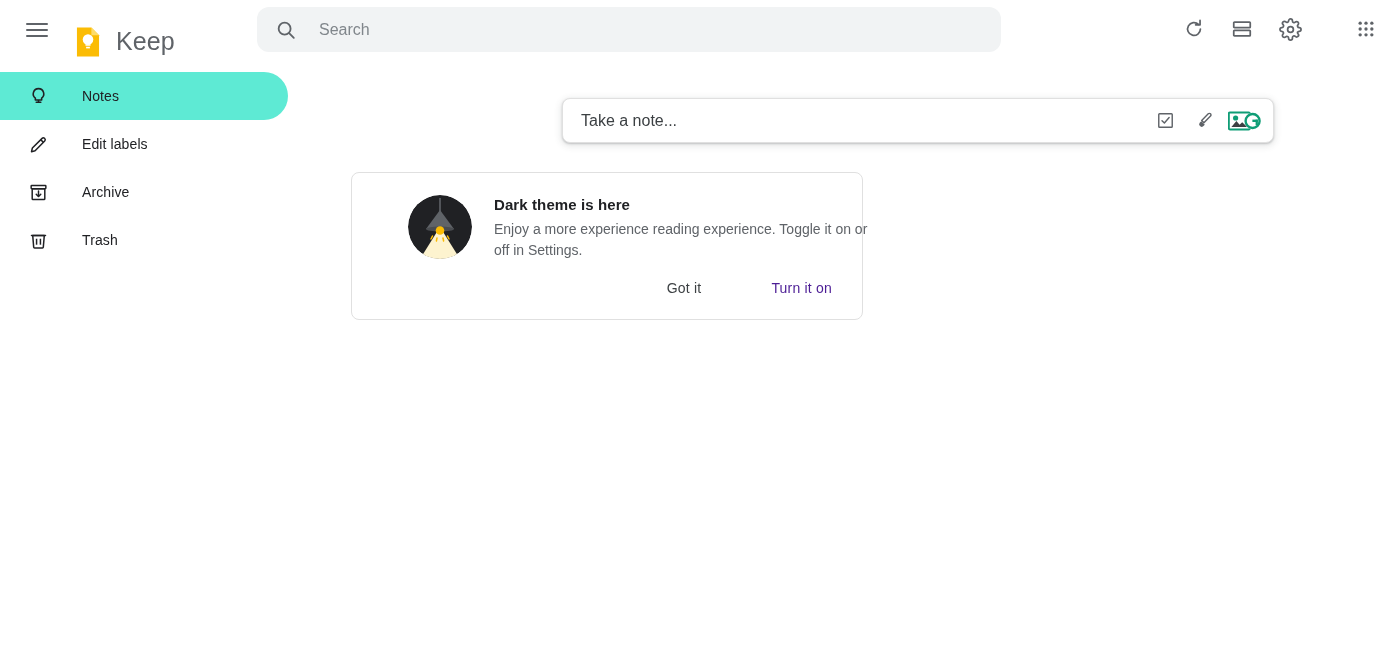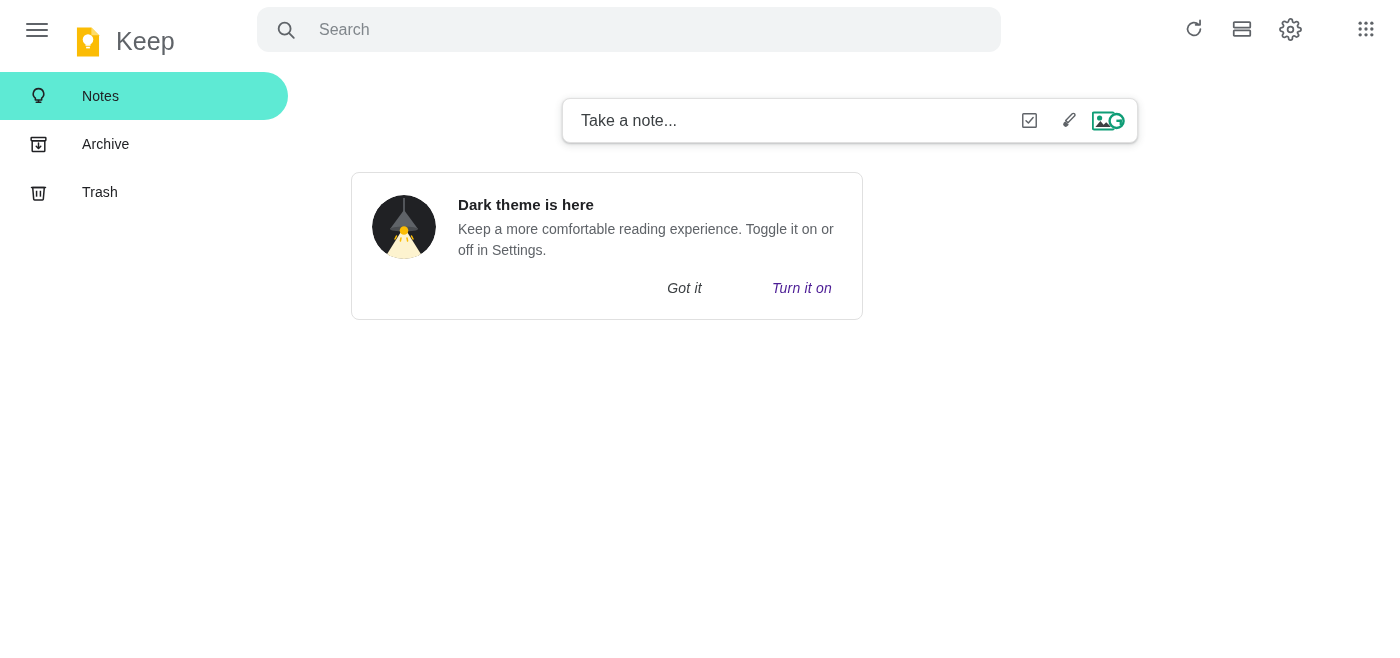--- a/index.html
+++ b/index.html
@@ -88,21 +88,21 @@
     margin-left: 32px; font-size: 14px;
     color: #202124; letter-spacing: 0.1px;
   }
   .nav-item.active .nav-label { color: #202124; }
 
   
   .content { position: absolute; left: 288px; top: 59px; width: 1112px; height: 599px; }
 
   .note-composer {
     position: absolute; left: 274px; top: 39px;
-    width: 576px; height: 45px;
+    width: 712px; height: 45px;
     background: #ffffff;
     border: 1px solid #e0e0e0;
     border-radius: 8px;
     box-shadow: 0 1px 2px 0 rgba(60,64,67,.25), 0 2px 6px 2px rgba(60,64,67,.10);
     display: flex; align-items: center;
   }
   .composer-placeholder {
     margin-left: 18px; font-size: 16px;
     color: #3c4043; flex: 1; cursor: text;
   }
@@ -112,35 +112,36 @@
     display: flex; align-items: center; justify-content: center;
     border-radius: 50%; cursor: pointer;
   }
 
   .card {
     position: absolute; left: 63px; top: 113px;
     width: 512px; height: 148px;
     background: #ffffff;
     border: 1px solid #e0e0e0;
     border-radius: 8px;
+    padding-left: 36px;
   }
   .card-body { display: flex; padding: 22px 20px 0 20px; }
   .card-illus { width: 64px; height: 64px; flex-shrink: 0; }
   .card-text { margin-left: 22px; padding-top: 1px; }
   .card-title {
     font-size: 15px; font-weight: bold; color: #202124;
     letter-spacing: 0.1px;
   }
   .card-desc {
     margin-top: 6px; font-size: 14px; color: #5f6368;
     line-height: 21px; width: 390px;
   }
   .card-actions {
     position: absolute; right: 18px; bottom: 14px;
-    display: flex; align-items: flex-start; font-style: italic;
+    display: flex; align-items: flex-start;
   }
   .card-btn {
     font-size: 14px; padding: 9px 12px;
     border-radius: 4px; cursor: pointer;
     letter-spacing: 0.2px;
   }
   .card-btn.secondary { color: #3c4043; }
   .card-btn.primary { color: #4c1d95; margin-left: 46px; }
 </style>
 </head>
@@ -223,20 +224,29 @@
       <svg width="21" height="21" viewBox="0 0 24 24" fill="none" stroke="#202124" stroke-width="1.8">
         <path d="M12 3a6 6 0 0 0-3.6 10.8V16h7.2v-2.2A6 6 0 0 0 12 3Z" stroke-linejoin="round"></path>
         <line x1="9.4" y1="18.6" x2="14.6" y2="18.6" stroke-linecap="round"></line>
         <line x1="12" y1="16" x2="12" y2="18.6"></line>
       </svg>
     </span>
     <span class="nav-label">Notes</span>
   </div>
 
 
+  <div class="nav-item">
+    <span class="nav-icon">
+      <svg width="21" height="21" viewBox="0 0 24 24" fill="none" stroke="#202124" stroke-width="1.7">
+        <path d="M4 20.2l1-4.2L16.1 5a2 2 0 0 1 2.8 0l.2.2a2 2 0 0 1 0 2.8L8.1 19.2l-4.1 1Z" stroke-linejoin="round"></path>
+        <line x1="14.6" y1="6.6" x2="17.6" y2="9.6"></line>
+      </svg>
+    </span>
+    <span class="nav-label">Edit labels</span>
+  </div>
 
   <div class="nav-item">
     <span class="nav-icon">
       <svg width="21" height="21" viewBox="0 0 24 24" fill="none" stroke="#202124" stroke-width="1.7">
         <rect x="3.6" y="4" width="16.8" height="3.6" rx="0.7"></rect>
         <rect x="4.8" y="7.6" width="14.4" height="12.4" rx="0.9"></rect>
         <line x1="12" y1="10.4" x2="12" y2="16.4" stroke-linecap="round"></line>
         <polyline points="9.4,14 12,16.6 14.6,14" stroke-linecap="round" stroke-linejoin="round"></polyline>
       </svg>
     </span>
@@ -314,21 +324,21 @@
             <line x1="24.5" y1="41" x2="23" y2="44"></line>
             <line x1="29" y1="43" x2="28.4" y2="46"></line>
             <line x1="35" y1="43" x2="35.6" y2="46"></line>
             <line x1="39.5" y1="41" x2="41" y2="44"></line>
           </g>
         </g>
       </svg>
 
       <div class="card-text">
         <div class="card-title">Dark theme is here</div>
-        <div class="card-desc">Keep a more comfortable reading experience. Toggle it on or off in Settings.</div>
+        <div class="card-desc">Enjoy a more experience reading experience. Toggle it on or off in Settings.</div>
       </div>
     </div>
 
     <div class="card-actions">
       <div class="card-btn secondary">Got it</div>
       <div class="card-btn primary">Turn it on</div>
     </div>
   </div>
 </div>
 

